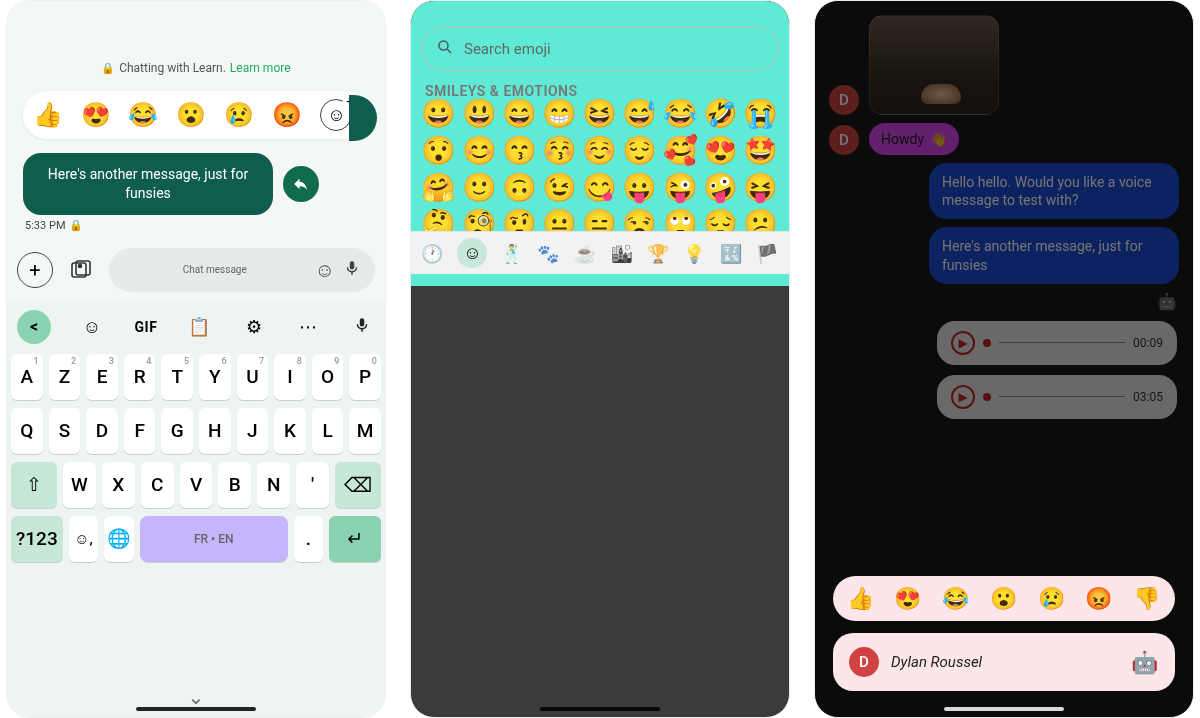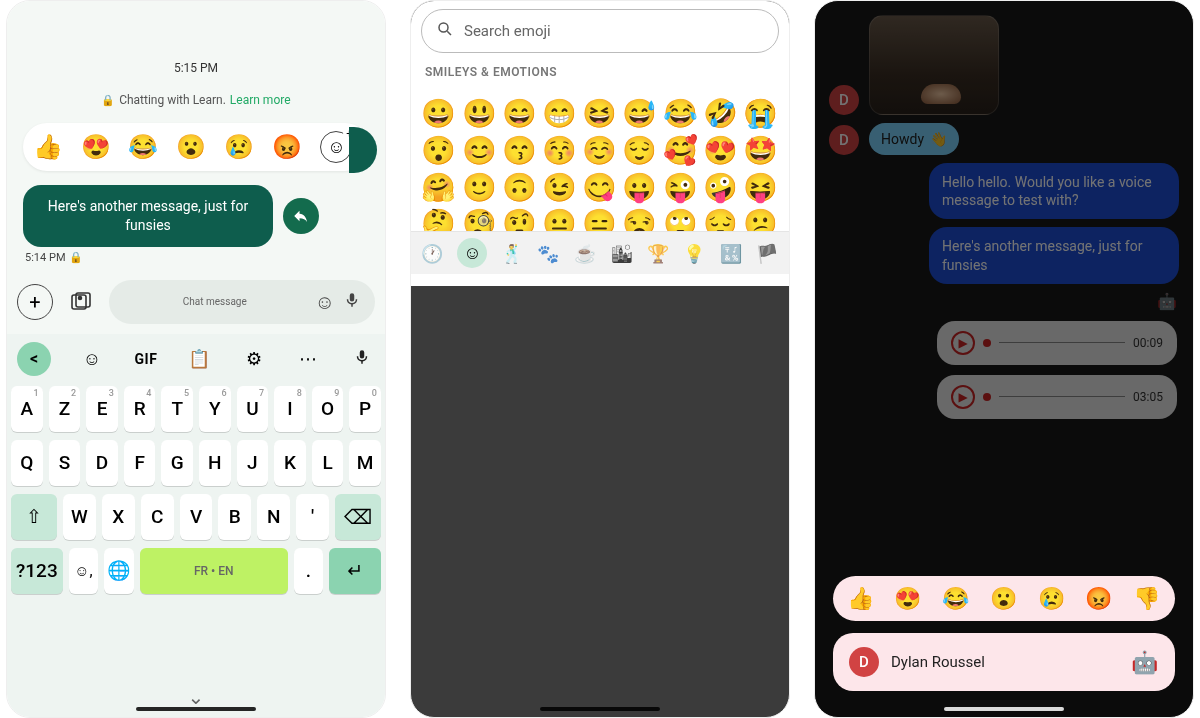--- a/index.html
+++ b/index.html
@@ -64,71 +64,70 @@
   .kbd-toolbar{display:flex;align-items:center;justify-content:space-between;padding:8px 10px;}
   .kbd-toolbar .chev{width:34px;height:34px;border-radius:50%;background:#8bd3b0;display:flex;align-items:center;justify-content:center;font-weight:bold;}
   .kbd-toolbar .tico{font-size:18px;min-width:26px;text-align:center;}
   .kbd-toolbar .gif{font-weight:bold;font-size:14px;letter-spacing:.5px;}
   .kbd-rows{padding:2px 4px;}
   .krow{display:flex;gap:6px;justify-content:center;margin-bottom:8px;}
   .key{background:#fff;border-radius:6px;box-shadow:0 1px 0 rgba(0,0,0,.15);height:46px;display:flex;align-items:center;justify-content:center;font-size:19px;font-weight:500;flex:1;position:relative;}
   .key .sup{position:absolute;top:2px;right:4px;font-size:9px;color:#999;}
   .wide{flex:1.4;}
   .fn{background:#c7e8d8;}
-  .space{flex:4;background:#bef264;}
+  .space{flex:4;background:#c4b5fd;border-radius:8px;}
   .enter{background:#8bd3b0;}
   .bksp{font-size:20px;}
   .kbd-chevdown{position:absolute;bottom:8px;left:50%;transform:translateX(-50%);font-size:20px;opacity:.6;}
 
   
   .s2-top{flex:1;background:#3b3b3b;display:flex;align-items:flex-end;justify-content:center;padding-bottom:22px;}
   .s2-top-text{color:#eee;font-size:14px;}
-  .emoji-panel{background:#ffffff;border-top-left-radius:18px;border-top-right-radius:18px;padding:8px 10px 46px 10px;position:relative;}
+  .emoji-panel{background:#5eead4;border-top-left-radius:18px;border-top-right-radius:18px;padding:26px 10px 46px 10px;position:relative;}
   .search-box{border:1px solid #bbb;border-radius:24px;padding:10px 14px;display:flex;align-items:center;gap:10px;margin-bottom:12px;}
   .search-box .mag{font-size:18px;color:#555;}
   .search-box .ph{color:#666;font-size:15px;}
-  .cat-label{font-size:12px;letter-spacing:.5px;color:#777;font-weight:600;margin:6px 0 20px 4px;}
+  .cat-label{font-size:14px;letter-spacing:.5px;color:#777;font-weight:600;margin:6px 0 0 4px;}
   .emoji-grid{display:grid;grid-template-columns:repeat(9,1fr);gap:6px 4px;}
   .emoji-grid span{font-size:28px;text-align:center;cursor:pointer;line-height:1.1;}
   .cat-row{position:absolute;bottom:12px;left:0;right:0;padding:6px 10px;display:flex;justify-content:space-between;align-items:center;background:#f2f2f2;border-top:1px solid #e5e5e5;}
   .cat-row span{font-size:18px;opacity:.75;}
   .cat-row .active{width:30px;height:30px;border-radius:50%;background:#c7e8d8;display:flex;align-items:center;justify-content:center;font-size:18px;opacity:1;}
 
   
   .s3{background:#1a1a1a;color:#fff;}
   .dim{position:absolute;inset:0;background:rgba(0,0,0,.55);pointer-events:none;}
   .s3 .content{padding-top:6px;font-size:13px;position:relative;}
   .s3 .mrow{display:flex;gap:10px;margin:8px 14px;align-items:flex-end;}
   .avatar{width:30px;height:30px;border-radius:50%;background:#d14343;color:#fff;display:flex;align-items:center;justify-content:center;font-size:15px;font-weight:500;flex:0 0 30px;}
   .photo-bubble{width:130px;height:100px;border-radius:14px;background:linear-gradient(180deg,#6a5a4a 0%,#3b2e24 60%,#2a221b 100%);position:relative;overflow:hidden;border:1px solid rgba(255,255,255,.15);}
   .photo-bubble::after{content:"";position:absolute;bottom:10px;left:40%;width:40px;height:20px;background:radial-gradient(ellipse at center,#f0c9a5 0%,#a07050 80%);border-radius:40px 40px 20px 20px;}
   .ts3{text-align:center;color:#bbb;font-size:12px;margin:10px 0;}
-  .bubble-grey{background:#7dd3fc;color:#222;border-radius:18px;padding:8px 12px;font-size:14px;display:inline-flex;align-items:center;gap:6px;}
+  .bubble-grey{background:#d946ef;color:#222;border-radius:18px;padding:8px 12px;font-size:14px;display:inline-flex;align-items:center;gap:6px;}
   .right{justify-content:flex-end;}
   .bubble-red{background:#1d4ed8;color:#fff;border-radius:18px;padding:10px 13px;font-size:14px;max-width:250px;line-height:1.3;}
   .voice{display:flex;justify-content:flex-end;margin:10px 16px;align-items:center;gap:10px;}
   .voice .box{background:rgba(255,255,255,.9);border-radius:18px;padding:10px 14px;width:240px;display:flex;align-items:center;gap:8px;color:#333;}
   .play{width:24px;height:24px;border:2px solid #c92525;border-radius:50%;display:flex;align-items:center;justify-content:center;color:#c92525;font-size:12px;}
   .dot{width:8px;height:8px;background:#c92525;border-radius:50%;}
   .vline{flex:1;height:1px;background:#888;}
   .dur{font-size:12px;color:#333;}
 
   .s3-sheet{position:absolute;bottom:0;left:0;right:0;padding:10px 18px 26px 18px;}
   .pink-pill{background:#fde6ea;border-radius:30px;padding:10px 14px;display:flex;align-items:center;justify-content:space-between;margin-bottom:12px;}
   .pink-pill .emoji{font-size:22px;cursor:pointer;}
   .person-card{background:#fde6ea;border-radius:20px;padding:14px 16px;display:flex;align-items:center;gap:12px;}
-  .person-card .name{flex:1;color:#222;font-size:15px;}
+  .person-card .name{flex:1;color:#222;font-size:15px;font-style:italic;}
   .robot{font-size:22px;}
 </style>
 </head>
 <body>
 
 <div class="phone">
   <div class="s1-top">
-    <div class="ts">5:15 PM</div>
     <div class="chat-notice">
       <span class="lock-ico">🔒</span>
       <span>Chatting with Learn.</span>
       <a href="#">Learn more</a>
     </div>
     <div class="reaction-strip">
       <span class="emoji">👍</span>
       <span class="emoji">😍</span>
       <span class="emoji">😂</span>
       <span class="emoji">😮</span>
@@ -139,21 +138,21 @@
     </div>
     <div class="msg-row">
       <div class="bubble-green">Here's another message, just for funsies</div>
       <div class="reply-fab">
         <svg width="18" height="18" viewBox="0 0 24 24" fill="none">
             <path d="M10 9V5l-7 7 7 7v-4c5 0 8 1.5 10 5-1-6-4-11-10-11z" fill="#fff"></path>
           </svg>
       </div>
     </div>
     <div class="ts2">
-      <span>5:14 PM</span>
+      <span>5:33 PM</span>
       <span>🔒</span>
     </div>
     <div class="composer">
       <div class="circ-btn">+</div>
       <div class="glr-btn">
         <svg width="24" height="24" viewBox="0 0 24 24" stroke="#333" stroke-width="1.6" fill="none">
             <rect x="3" y="5" width="14" height="14" rx="2"></rect>
             <rect x="7" y="3" width="14" height="14" rx="2"></rect>
             <circle cx="11" cy="8" r="1.5" fill="#333"></circle>
           </svg>

